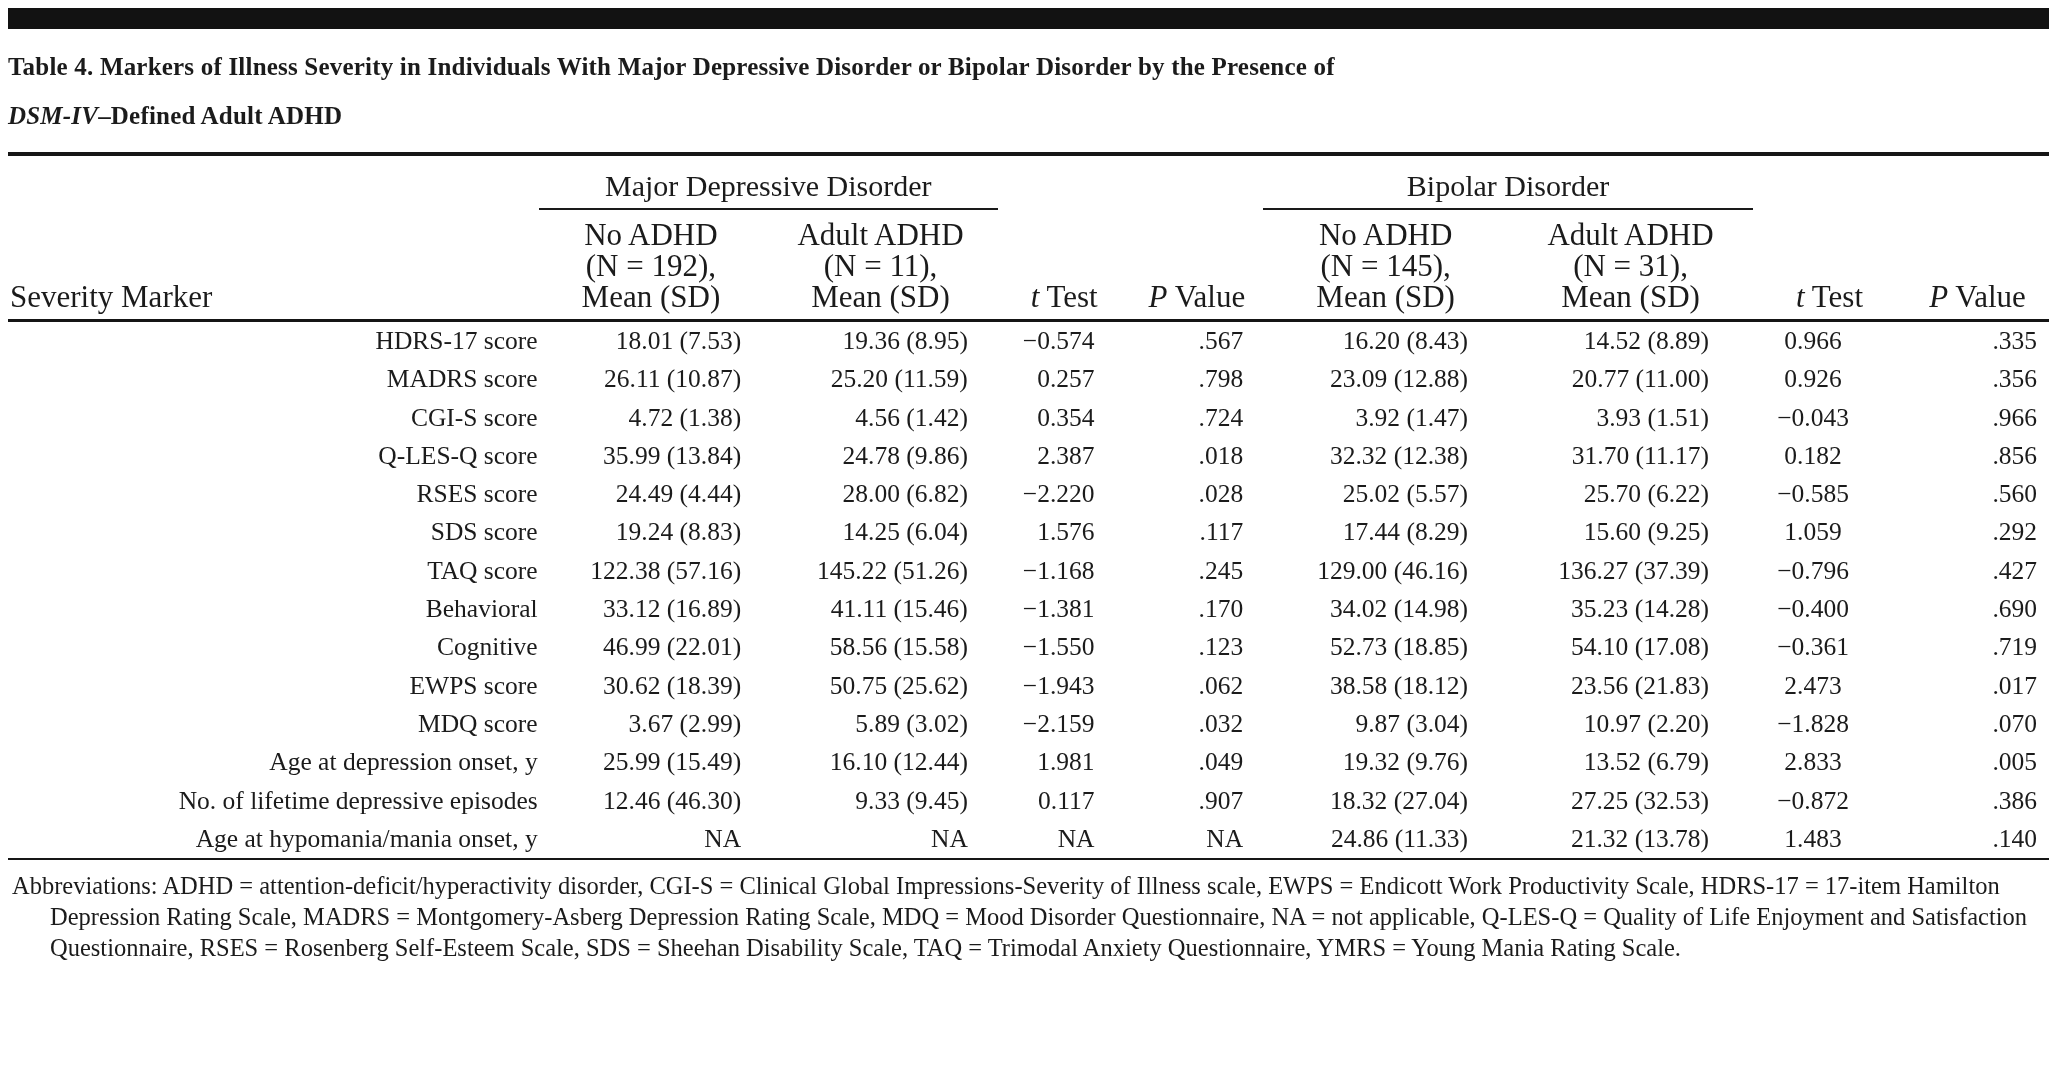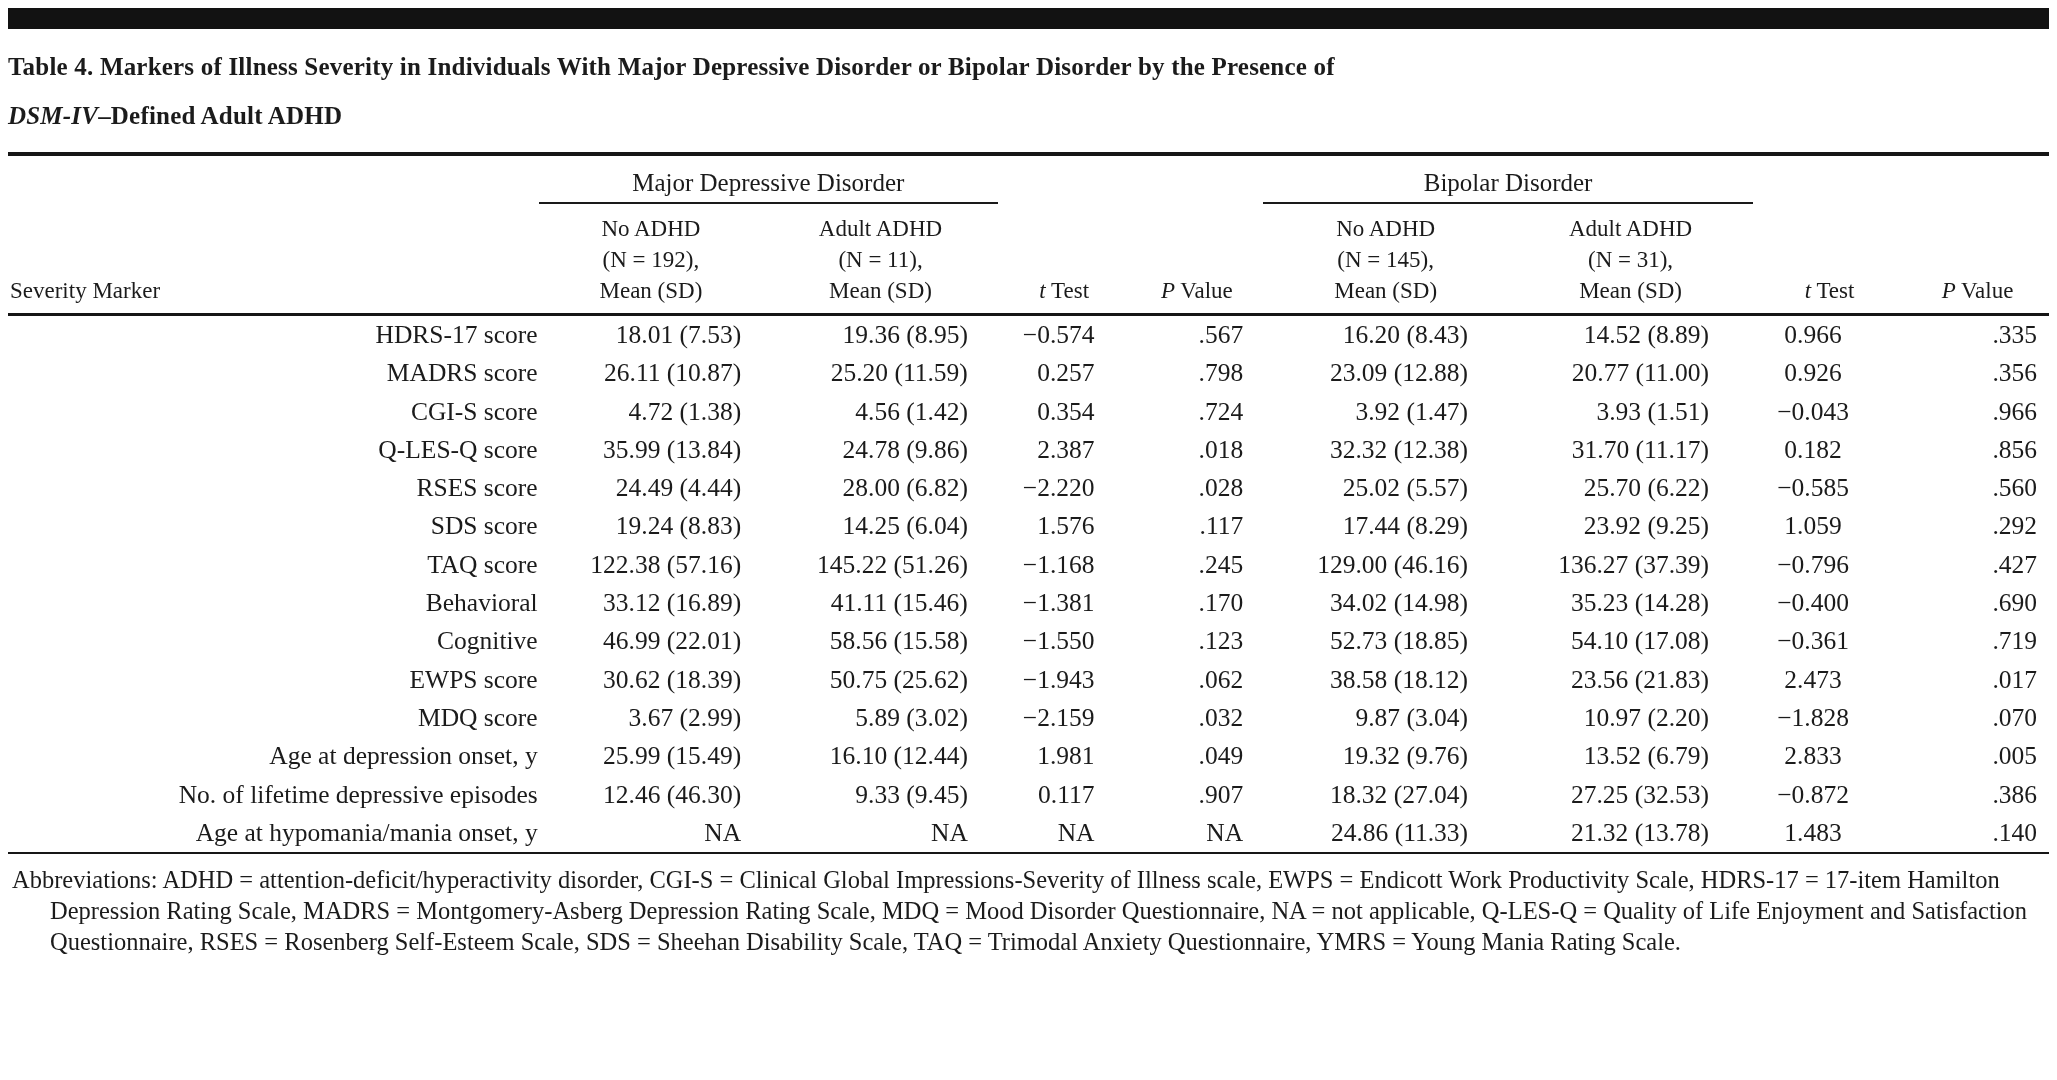--- a/index.html
+++ b/index.html
@@ -40,29 +40,29 @@
   col.c3 { width: 11.5%;}
   col.c4 { width: 6.5%; }
   col.c5 { width: 6.5%; }
   col.c6 { width: 12%;  }
   col.c7 { width: 12%;  }
   col.c8 { width: 7.5%; }
   col.c9 { width: 7%;   }
 
   thead th {
     font-weight: normal;
-    font-size: 23px;
+    font-size: 31px;
   }
   tr.group-row th {
     padding-top: 13px;
     vertical-align: bottom;
   }
   tr.group-row th.group {
     text-align: center;
-    font-size: 25px;
+    font-size: 30px;
     padding-bottom: 5px;
     border-bottom: 2.5px solid #1a1a1a;
   }
   tr.sub-row th {
     vertical-align: bottom;
     line-height: 31px;
     padding: 9px 0 7px 0;
     border-bottom: 3.5px solid #151515;
   }
   tr.sub-row th.marker-h {
@@ -211,21 +211,21 @@
           <td>−0.585</td>
           <td>.560</td>
         </tr>
         <tr>
           <td>SDS score</td>
           <td>19.24 (8.83)</td>
           <td>14.25 (6.04)</td>
           <td>1.576</td>
           <td>.117</td>
           <td>17.44 (8.29)</td>
-          <td>23.92 (9.25)</td>
+          <td>15.60 (9.25)</td>
           <td>1.059</td>
           <td>.292</td>
         </tr>
         <tr>
           <td>TAQ score</td>
           <td>122.38 (57.16)</td>
           <td>145.22 (51.26)</td>
           <td>−1.168</td>
           <td>.245</td>
           <td>129.00 (46.16)</td>

